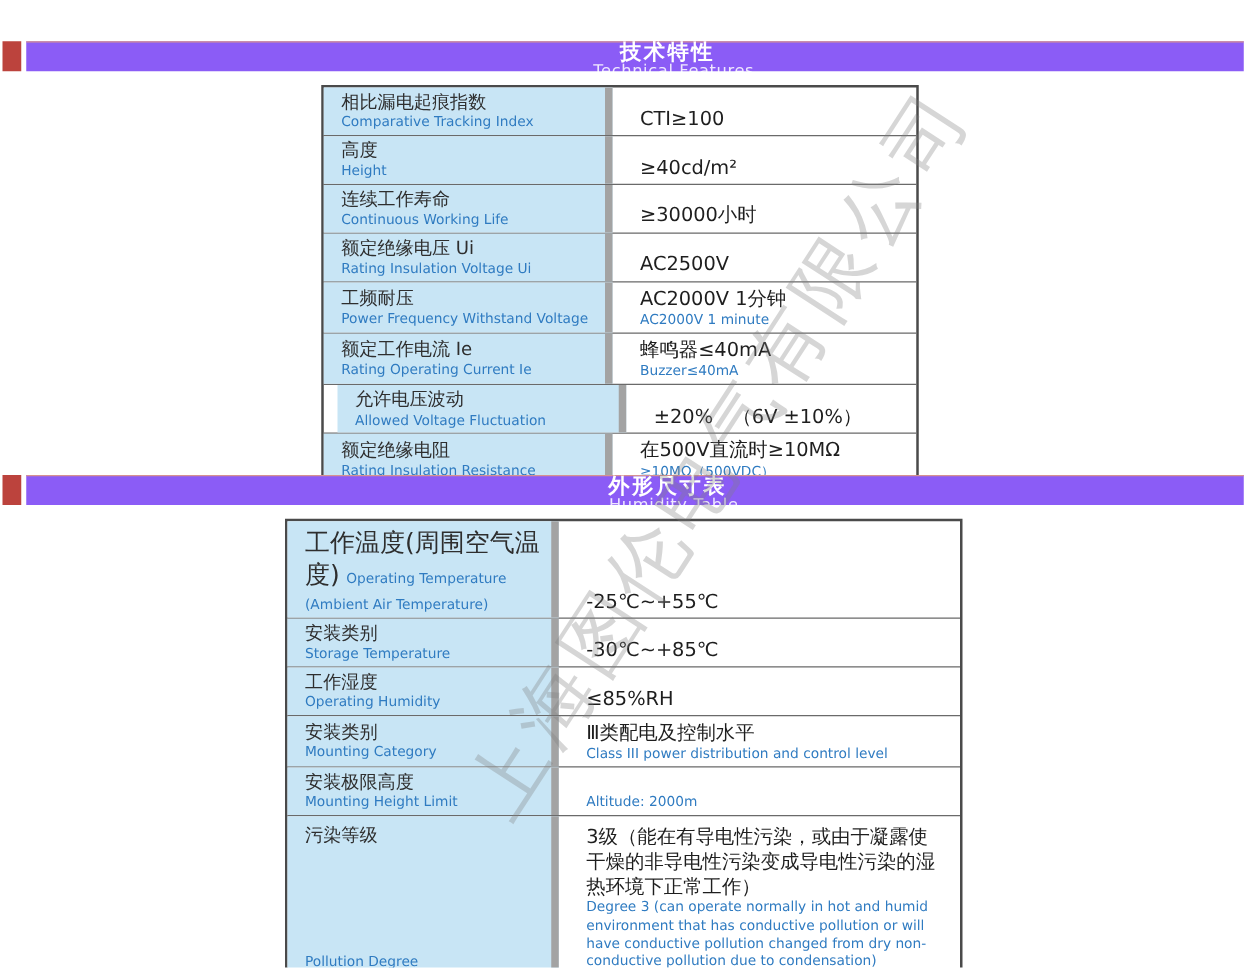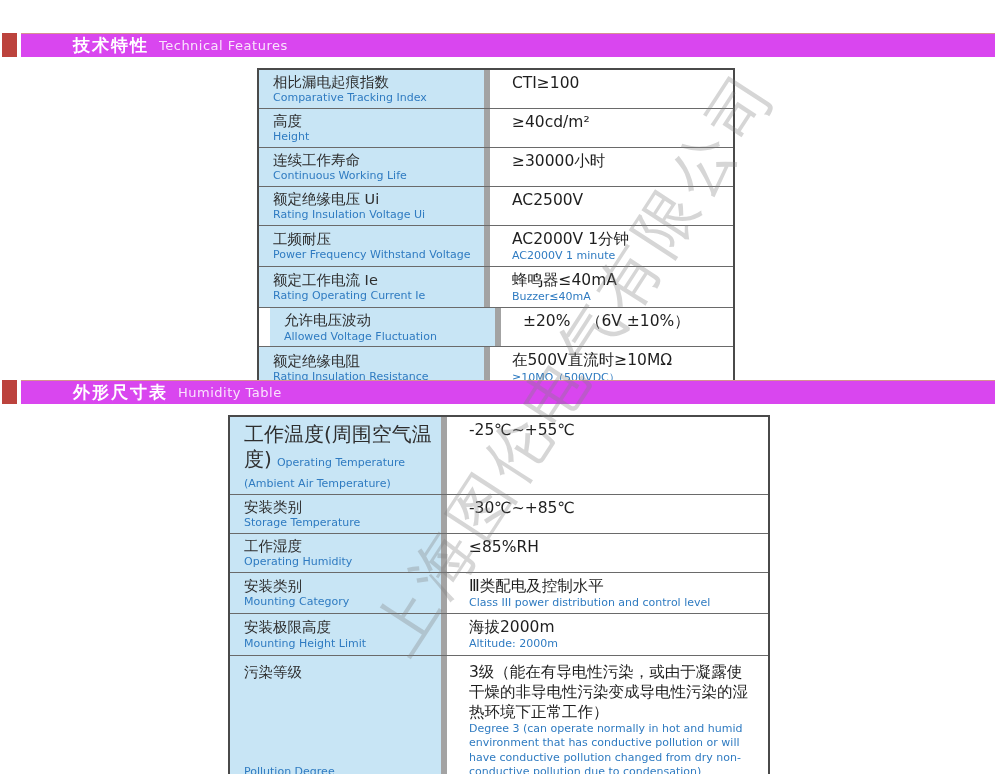--- a/index.html
+++ b/index.html
@@ -22,23 +22,23 @@
   
   .sec-hd{position:absolute;left:0;height:24px;z-index:2;}
   #hd1{top:33px;}
   #hd2{top:380px;}
   .sq{
     position:absolute;left:2px;top:0;width:15px;height:24px;
     background:#bc433d;
   }
   .bar{
     position:absolute;left:21px;top:0;width:974px;height:24px;
-    background:#d946ef;border-top:1px solid #d69191;
+    background:#8b5cf6;border-top:1px solid #d69191;
     box-sizing:border-box;
-    display:flex;align-items:center;padding-left:52px;
+    display:flex;align-items:center;padding-left:52px;flex-direction:column;
   }
   .hzh{
     color:#ffffff;font-weight:bold;font-size:17px;letter-spacing:2px;
     line-height:1;
   }
   .hen{
     color:rgba(255,255,255,0.85);font-size:13px;margin-left:10px;
     letter-spacing:0.5px;line-height:1;
   }
 
@@ -62,21 +62,21 @@
     box-sizing:border-box;flex:none;
     display:flex;flex-direction:column;justify-content:center;
     padding:3px 8px 3px 14px;
   }
   .t1 .cell-label{width:231px;}
   .t2 .cell-label{width:217px;}
   .zh{display:block;font-size:14.5px;color:#2e2e2e;line-height:1.25;}
   .en{display:block;font-size:11px;color:#2f7bc1;line-height:1.25;}
 
   .cell-value{
-    flex:1;display:flex;flex-direction:column;justify-content:flex-start;
+    flex:1;display:flex;flex-direction:column;justify-content:flex-end;
     box-sizing:border-box;padding:3px 10px 3px 22px;
   }
   .val-zh{font-size:15.5px;color:#1e1e1e;line-height:1.3;}
   .val-en{font-size:11px;color:#2f7bc1;line-height:1.3;}
 
   
   .t2 .row:first-child .cell-label{display:block;padding-top:5px;}
   .t2 .row:first-child .zh{display:inline;font-size:20px;}
   .t2 .row:first-child .en{display:inline;}
 
@@ -219,21 +219,20 @@
           <div class="val-zh">Ⅲ类配电及控制水平</div>
           <div class="val-en">Class III power distribution and control level</div>
         </div>
       </div>
       <div class="row">
         <div class="cell-label">
           <span class="zh">安装极限高度</span> 
           <span class="en">Mounting Height Limit</span>
         </div>
         <div class="cell-value">
-          <div class="val-zh">海拔2000m</div>
           <div class="val-en">Altitude: 2000m</div>
         </div>
       </div>
       <div class="row">
         <div class="cell-label">
           <span class="zh">污染等级</span> 
           <span class="en">Pollution Degree</span>
         </div>
         <div class="cell-value">
           <div class="val-zh">3级（能在有导电性污染，或由于凝露使干燥的非导电性污染变成导电性污染的湿热环境下正常工作）</div>

